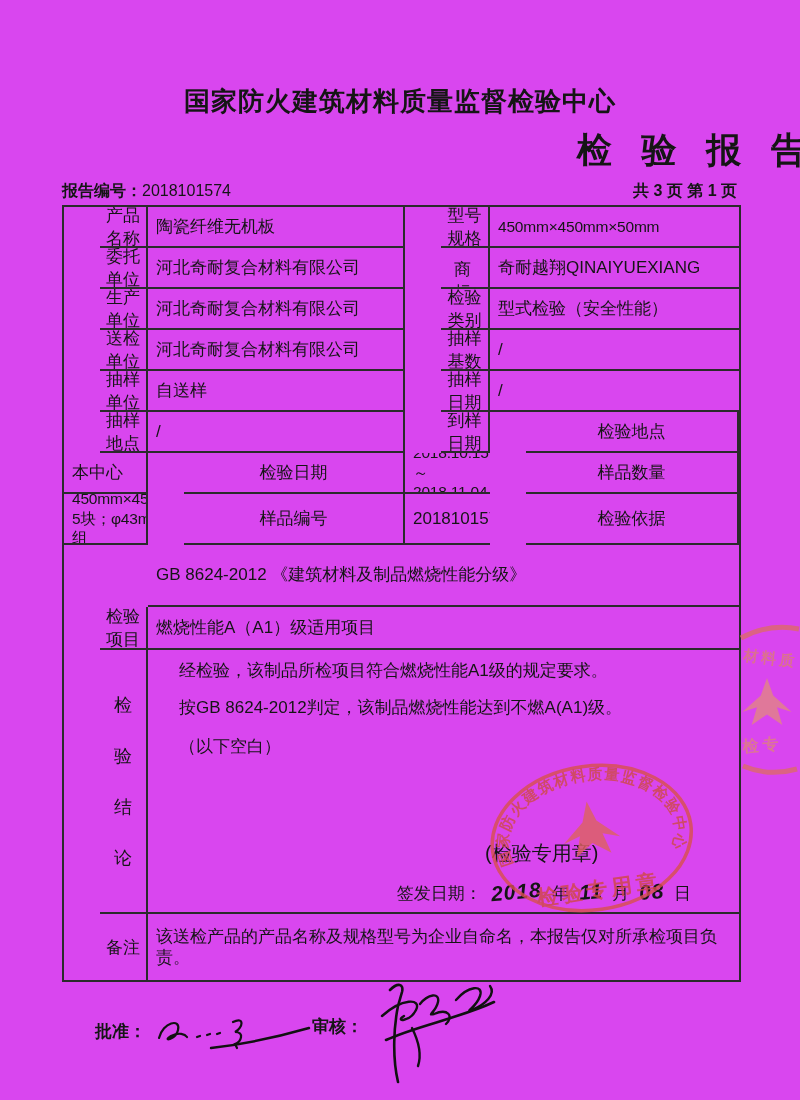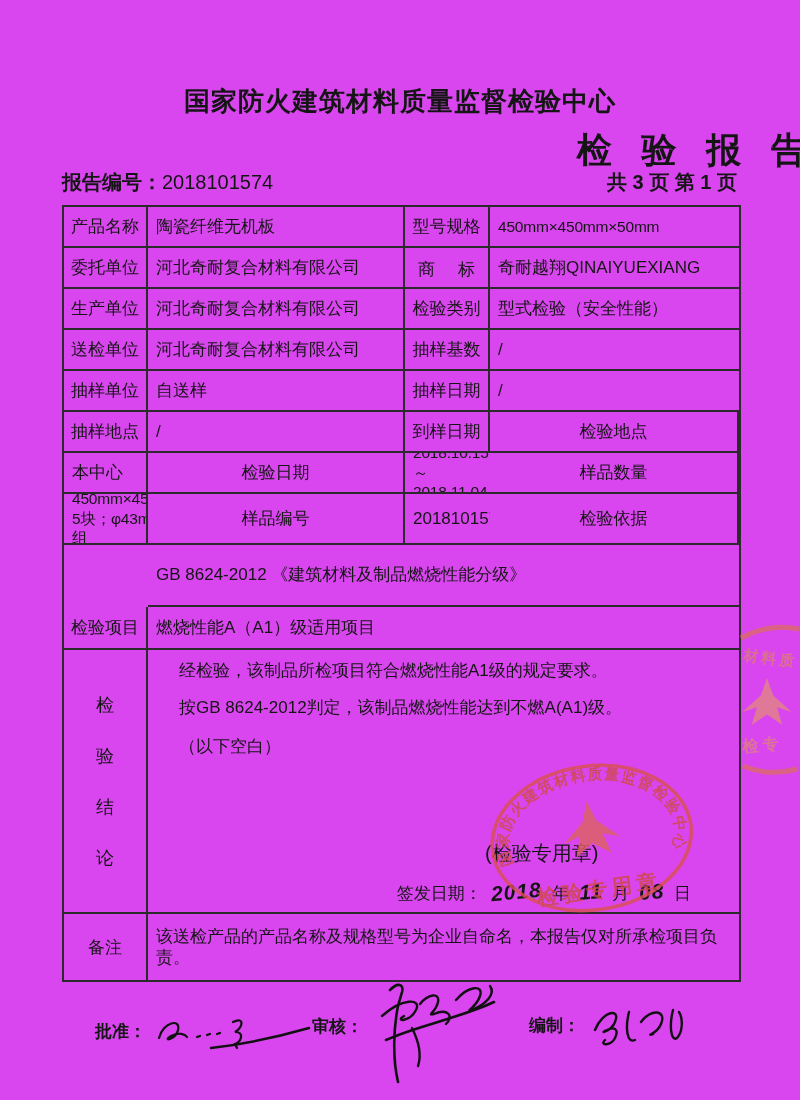--- a/index.html
+++ b/index.html
@@ -18,40 +18,40 @@
   
   .title1{
     position:absolute;top:84px;left:0;width:100%;
     text-align:center;font-size:26px;font-weight:700;letter-spacing:1px;
   }
   .title2{
     position:absolute;top:127px;left:16px;width:100%;
     text-align:right;font-size:35px;font-weight:700;letter-spacing:10px;
   }
   .report-line{
-    position:absolute;top:169px;left:62px;width:675px;
+    position:absolute;top:181px;left:62px;width:675px;
     display:flex;justify-content:space-between;align-items:flex-end;
-    font-size:20px;font-weight:700;
+    font-size:16px;font-weight:700;
   }
   .report-line .num{font-weight:400;}
   
   .rt{
     position:absolute;top:205px;left:62px;
     display:grid;
     grid-template-columns:84px 257px 85px 249px;
     grid-template-rows:41px 41px 41px 41px 41px 41px 41px 51px 62px 43px 264px 66px;
     border:2px solid #2b2b2b;
     font-size:17px;
   }
   .cell{
     border-right:2px solid #2b2b2b;
     border-bottom:2px solid #2b2b2b;
     overflow:hidden;
   }
-  .lab{display:flex;align-items:center;justify-content:center;text-align:center;}
+  .lab{display:flex;align-items:center;justify-content:center;text-align:center;margin-left:36px;}
   .val{display:flex;align-items:center;padding:0 8px;line-height:1.25;}
   .er{border-right:none;}
   .eb{border-bottom:none;}
   .wide{grid-column:2 / 5;}
   .dim{font-size:15.5px;letter-spacing:-0.2px;}
   .spread{display:block;text-align:justify;text-align-last:justify;padding:10px 13px 0 13px;}
   
   .vlabel{display:flex;flex-direction:column;align-items:center;justify-content:center;gap:27px;font-size:18px;}
   .concl{position:relative;display:block;padding:4px 8px 14px 10px;}
   .concl p{margin:0;padding-left:21px;line-height:1.3;}
@@ -194,24 +194,15 @@
       <span>审核：</span>
       <svg width="140" height="112" viewBox="0 0 140 112" style="margin-top:-34px;margin-bottom:-42px;">
         <path d="M22,14 C30,6 36,8 34,16 L30,30 C26,50 24,80 30,106" stroke="#111" stroke-width="2.6" fill="none" stroke-linecap="round"></path>
         <path d="M14,40 C34,22 54,22 48,34 C42,46 26,46 36,40" stroke="#111" stroke-width="2.4" fill="none" stroke-linecap="round"></path>
         <path d="M52,28 C60,18 72,16 70,26 C68,36 58,40 66,38 C80,32 86,40 78,48" stroke="#111" stroke-width="2.4" fill="none" stroke-linecap="round"></path>
         <path d="M88,24 C100,10 116,8 112,20 C108,32 96,36 104,34 C118,28 128,18 122,10" stroke="#111" stroke-width="2.4" fill="none" stroke-linecap="round"></path>
         <path d="M18,64 C48,50 92,42 126,26" stroke="#111" stroke-width="2.6" fill="none" stroke-linecap="round"></path>
         <path d="M44,52 C50,64 54,78 50,90" stroke="#111" stroke-width="2.4" fill="none" stroke-linecap="round"></path>
       </svg>
     </span>
-    <span class="sig-group g-prepare">
-      <span>编制：</span>
-      <svg width="110" height="58" viewBox="0 0 110 58" style="margin-top:-10px;margin-bottom:-14px;">
-        <path d="M10,30 C18,10 36,8 30,22 C26,32 12,34 22,30 C30,26 34,30 30,38 C26,46 14,46 20,40" stroke="#111" stroke-width="2.4" fill="none" stroke-linecap="round"></path>
-        <path d="M44,12 C40,28 42,44 50,40" stroke="#111" stroke-width="2.4" fill="none" stroke-linecap="round"></path>
-        <path d="M56,22 C66,8 82,10 76,24 C72,34 60,36 68,34" stroke="#111" stroke-width="2.4" fill="none" stroke-linecap="round"></path>
-        <path d="M88,10 C84,26 86,42 92,38 C98,32 98,18 94,12" stroke="#111" stroke-width="2.4" fill="none" stroke-linecap="round"></path>
-      </svg>
-    </span>
   </div>
 
 </div>
 
 </body></html>

